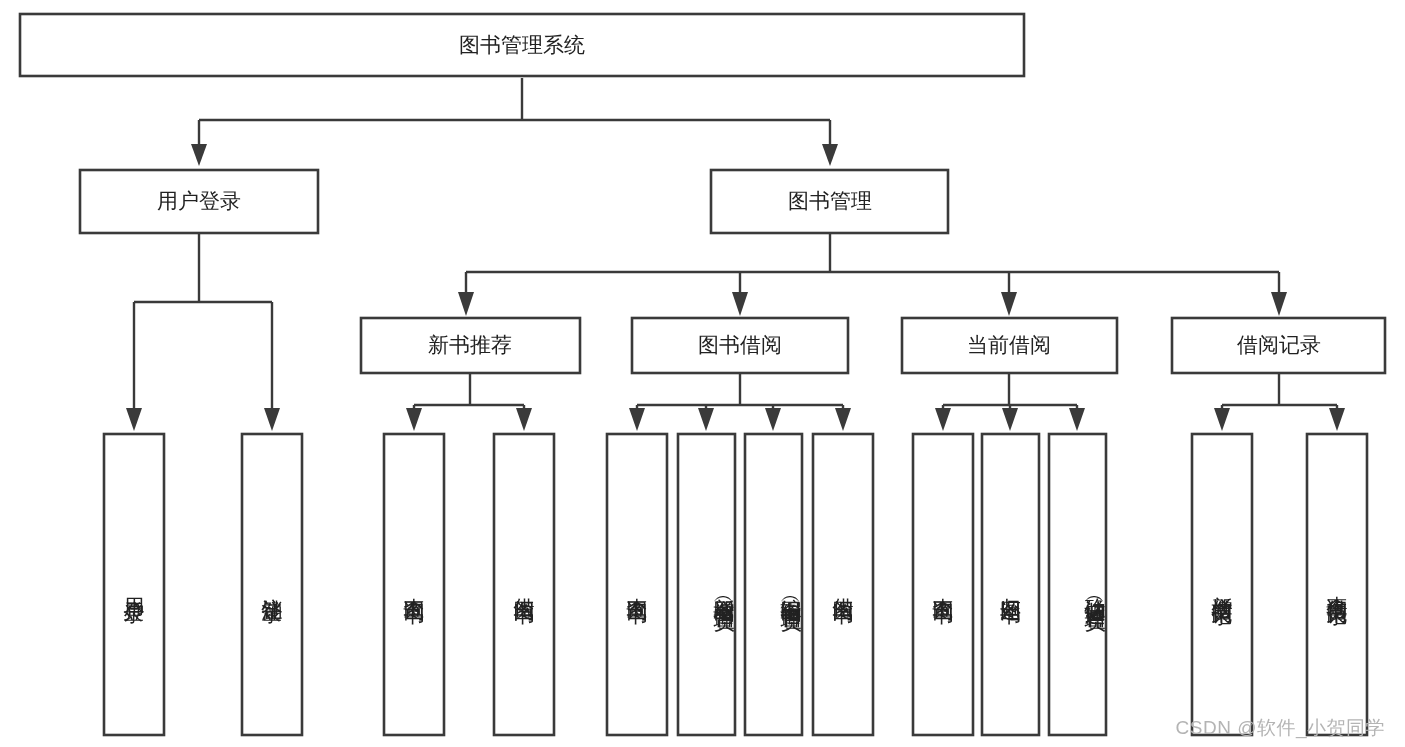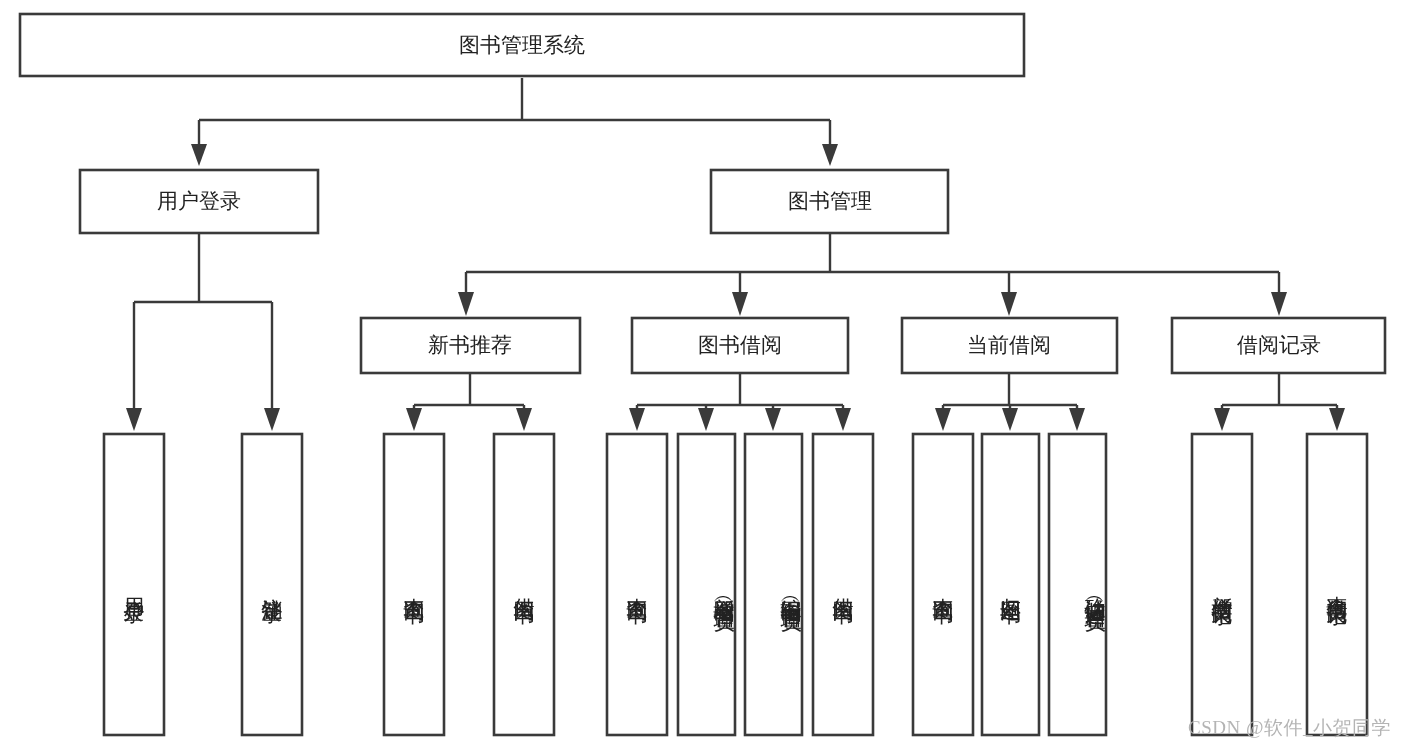--- a/index.html
+++ b/index.html
@@ -58,23 +58,23 @@
     color: #222222;
     letter-spacing: 2px;
     white-space: nowrap;
     display: flex;
     align-items: center;
     justify-content: center;
     pointer-events: none;
   }
   .watermark {
     position: absolute;
-    right: 14px;
+    right: 20px;
     bottom: 6px;
-    font-family: Liberation Serif, serif;
+    font-family: Liberation Sans, sans-serif;
     font-size: 19px;
     color: #b4b4b4;
     letter-spacing: 0.5px;
     white-space: nowrap;
   }
 </style>
 </head>
 <body>
 
 <div id="diagram-root">

